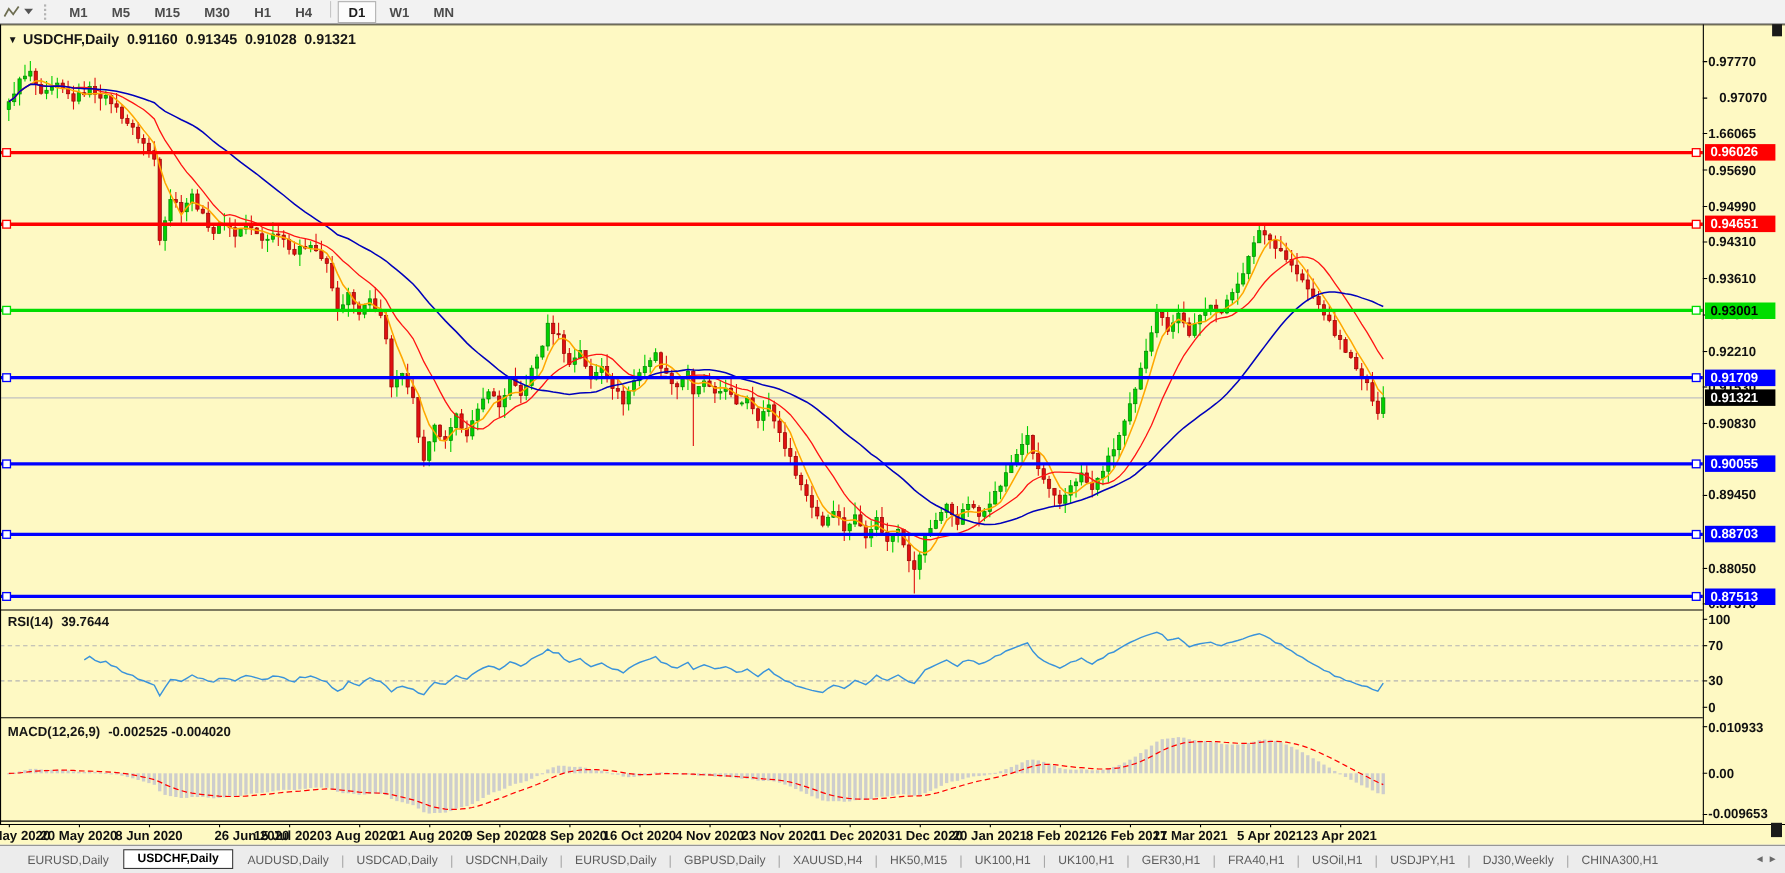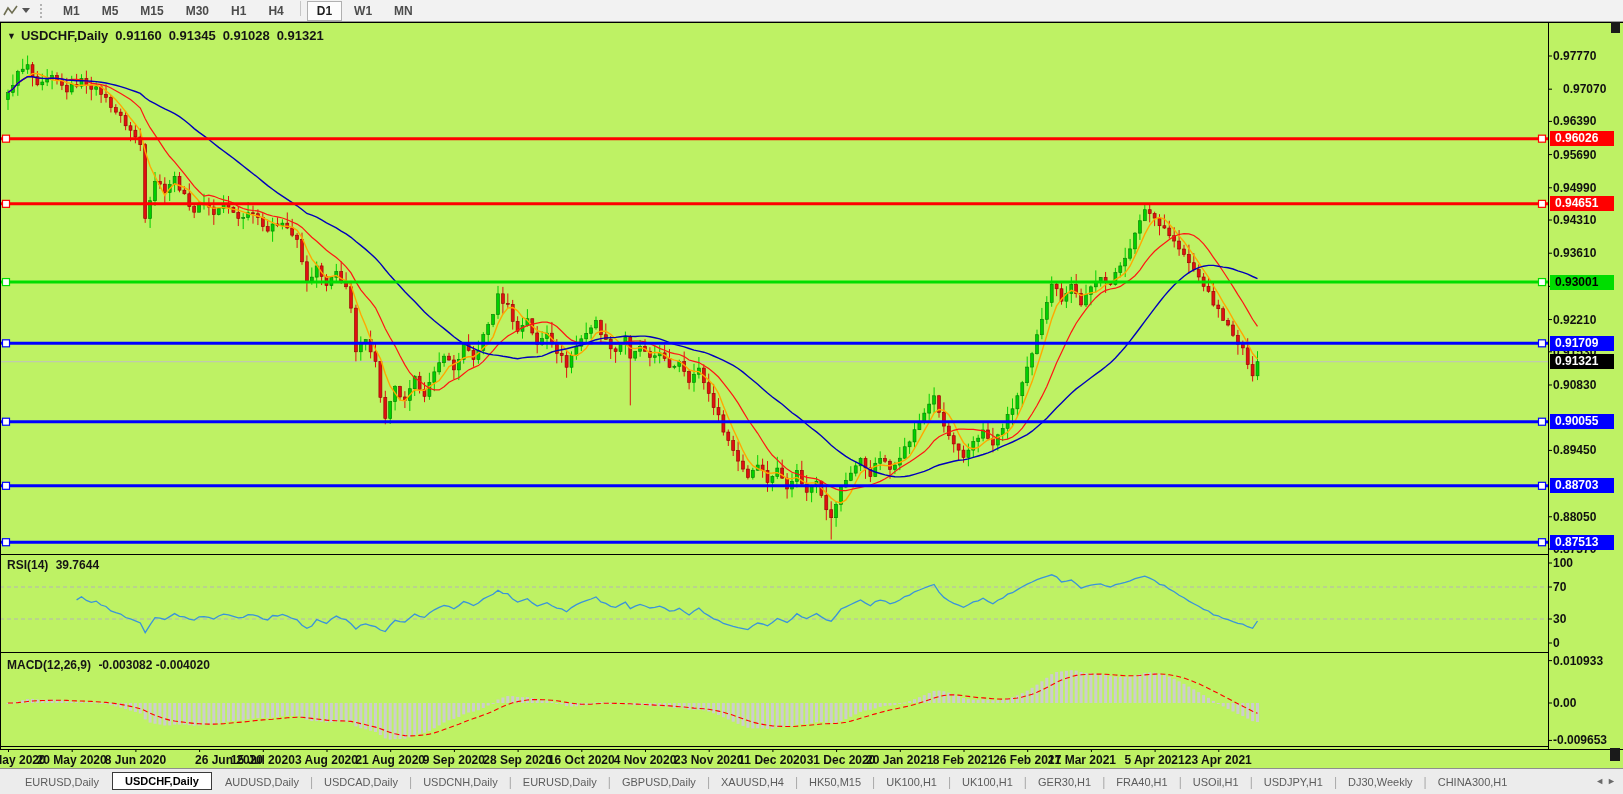--- a/index.html
+++ b/index.html
@@ -8,21 +8,21 @@
   #toolbar{position:absolute;left:0;top:0;width:1623px;height:22px;background:#f2f2f2;
     border-bottom:1px solid #9a9a9a;display:flex;align-items:center}
   .tool-icon{width:22px;height:18px;display:flex;align-items:center;justify-content:center}
   .caret{width:0;height:0;border-left:4px solid transparent;border-right:4px solid transparent;
     border-top:5px solid #555;margin:0 4px 0 0}
   .grip{width:2px;height:14px;border-left:2px dotted #b3b3b3;margin:0 10px 0 6px}
   .tf-btn{font-size:12px;font-weight:bold;color:#4c4c4c;padding:2px 9px;margin:0 1px;
     border:1px solid transparent;cursor:default}
   .tf-btn.active{background:#fcfcfc;border:1px solid #b0b0b0;color:#1d1d1d}
   .tb-sep{width:1px;height:15px;background:#c6c6c6;margin:0 5px}
-  #chart{position:absolute;left:0;top:22px;width:1623px;height:746px;background:#bef264}
+  #chart{position:absolute;left:0;top:22px;width:1623px;height:746px;background:#fef9c3}
   #plot{position:absolute;left:0;top:0}
   .hud{position:absolute;font-size:13px;font-weight:bold;color:#151515;white-space:nowrap;z-index:5}
   .hud .num{margin-left:7px}
   .hud .tri{font-size:9px;margin-right:5px;vertical-align:1px}
   .axis-label{position:absolute;left:1553px;font-size:12px;font-weight:bold;color:#101010;
     white-space:nowrap;z-index:4;line-height:14px}
   .badge{position:absolute;left:1550px;width:64px;height:15px;font-size:12px;font-weight:bold;
     line-height:15px;padding-left:5px;z-index:6;white-space:nowrap}
   .date-label{position:absolute;top:731px;width:88px;text-align:center;font-size:12px;
     font-weight:bold;color:#101010;white-space:nowrap;z-index:4}
@@ -920,27 +920,27 @@
       <span class="tri">▼</span><span>USDCHF,Daily</span><span class="num">0.91160</span><span class="num">0.91345</span><span class="num">0.91028</span><span class="num">0.91321</span>
     </div>
 
     <div class="hud" style="left:7px;top:536px;font-size:12px">
       <span>RSI(14)</span>
       <span style="margin-left:4px">39.7644</span>
     </div>
 
     <div class="hud" style="left:7px;top:636px;font-size:12px">
       <span>MACD(12,26,9)</span>
-      <span style="margin-left:4px">-0.003082 -0.004020</span>
+      <span style="margin-left:4px">-0.002525 -0.004020</span>
     </div>
 
     <div id="labels">
         <div class="axis-label" style="top: 27px;">0.97770</div>
         <div class="axis-label" style="top: 60.1832px; margin-left: 10px;">0.97070</div>
-        <div class="axis-label" style="top: 92.4183px;">0.96390</div>
+        <div class="axis-label" style="top: 92.4183px;">1.66065</div>
         <div class="axis-label" style="top: 125.602px;">0.95690</div>
         <div class="axis-label" style="top: 158.785px;">0.94990</div>
         <div class="axis-label" style="top: 191.02px;">0.94310</div>
         <div class="axis-label" style="top: 224.203px;">0.93610</div>
         <div class="axis-label" style="top: 257.386px;">0.92910</div>
         <div class="axis-label" style="top: 290.57px;">0.92210</div>
         <div class="axis-label" style="top: 322.805px;">0.91530</div>
         <div class="axis-label" style="top: 355.988px;">0.90830</div>
         <div class="axis-label" style="top: 421.406px;">0.89450</div>
         <div class="axis-label" style="top: 487.773px;">0.88050</div>

